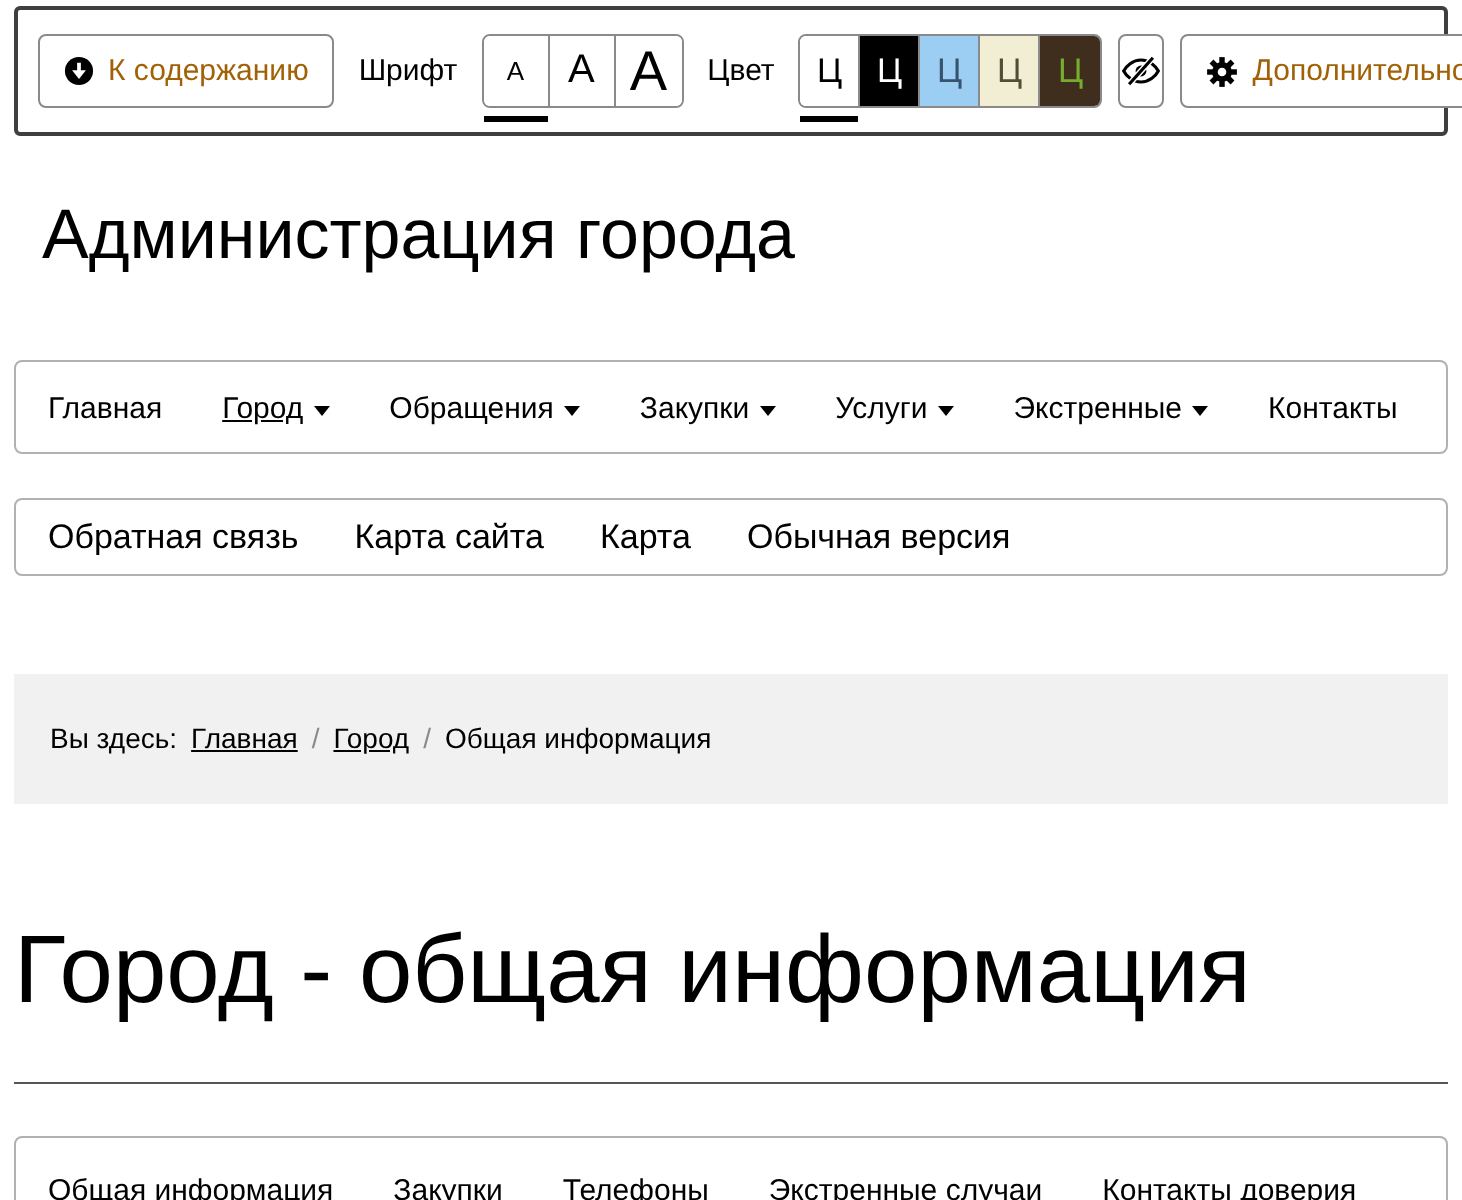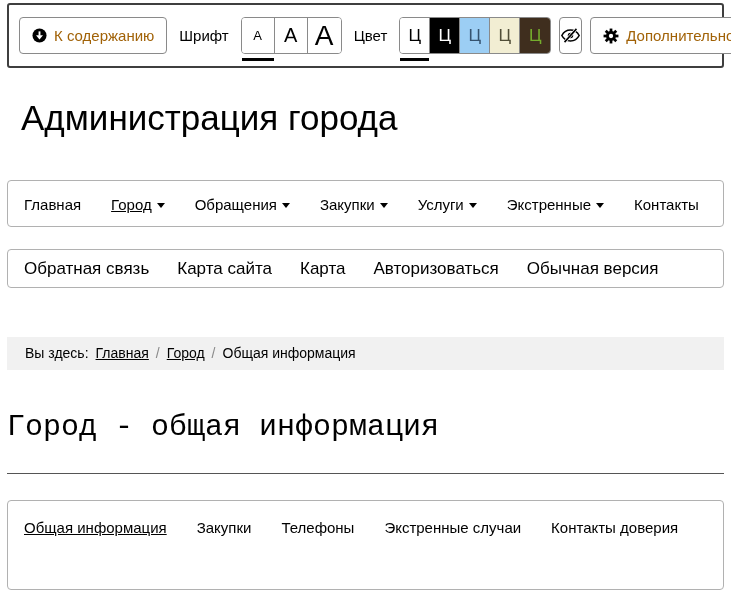--- a/index.html
+++ b/index.html
@@ -49,21 +49,21 @@
     height:3px; background:#000;
   }
   .font-small  { font-size:13px; }
   .font-medium { font-size:20px; }
   .font-large  { font-size:28px; }
   .color-cell  { font-size:17px; width:30px; }
   .iconwrap { display:inline-flex; align-items:center; }
 
   
   h1.site-title { margin:30px 21px 0; font-size:35px; font-weight:400; line-height:1.15; }
-  h2.page-title { margin:40px 7px 0; font-size:30px; font-weight:400; line-height:1.15;font-family:Liberation Mono, monospace; }
+  h2.page-title { margin:56px 7px 0; font-size:48px; font-weight:400; line-height:1.15; }
   hr.rule { border:none; border-top:1px solid #555; margin:28px 7px 0; }
 
   
   .navbox {
     margin:42px 7px 0;
     border:1px solid #b1b1b1; border-radius:4px;
     padding:14px 16px 12px;
     display:flex; flex-wrap:wrap; align-items:center;
     column-gap:30px; row-gap:17px;
     font-size:15px; line-height:19px;
@@ -79,21 +79,21 @@
   .nav-link .label.underlined { text-decoration:underline; }
   .caret {
     width:0; height:0; display:inline-block;
     border-left:4px solid transparent; border-right:4px solid transparent;
     border-top:5px solid #000; margin-top:2px;
   }
 
   
   .breadcrumb {
     margin:49px 7px 0; background:#f1f1f1;
-    padding:8px 18px; font-size:14px; line-height:17px;
+    padding:24px 18px; font-size:14px; line-height:17px;
     display:flex; align-items:center; flex-wrap:wrap;
   }
   .breadcrumb .prefix { margin-right:7px; }
   .breadcrumb a.bc-link { color:#000; text-decoration:underline; cursor:pointer; }
   .breadcrumb .sep { color:#8a8a8a; margin:0 7px; }
   .breadcrumb .bc-current { color:#000; }
 
   
   .tabsbox {
     margin:26px 7px 0;
@@ -195,21 +195,20 @@
       </a>
       <a class="nav-link">
         <span class="label">Контакты</span>
       </a>
     </nav>
 
   <nav class="secbox">
       <a class="nav-link">Обратная связь</a>
       <a class="nav-link">Карта сайта</a>
       <a class="nav-link">Карта</a>
-      <a class="nav-link">Авторизоваться</a>
       <a class="nav-link">Обычная версия</a>
     </nav>
 
   <div class="breadcrumb">
     <span class="prefix">Вы здесь:</span>
     <span style="display:inline-flex;align-items:center;flex-wrap:wrap;">
         <a class="bc-link">Главная</a>
         <span class="sep">/</span>
         <a class="bc-link">Город</a>
         <span class="sep">/</span>

